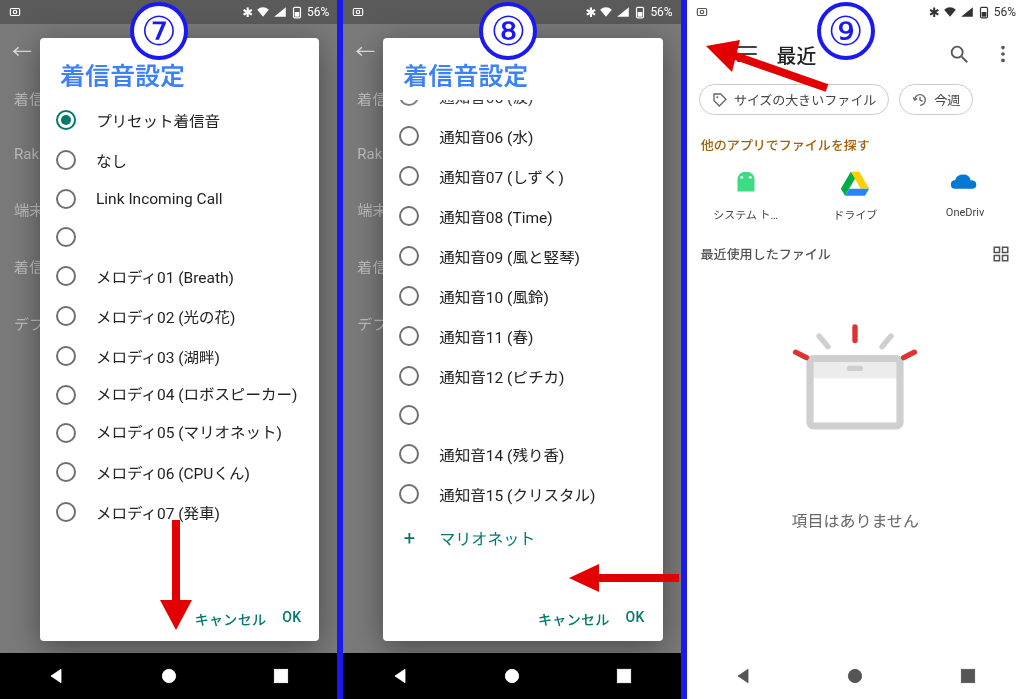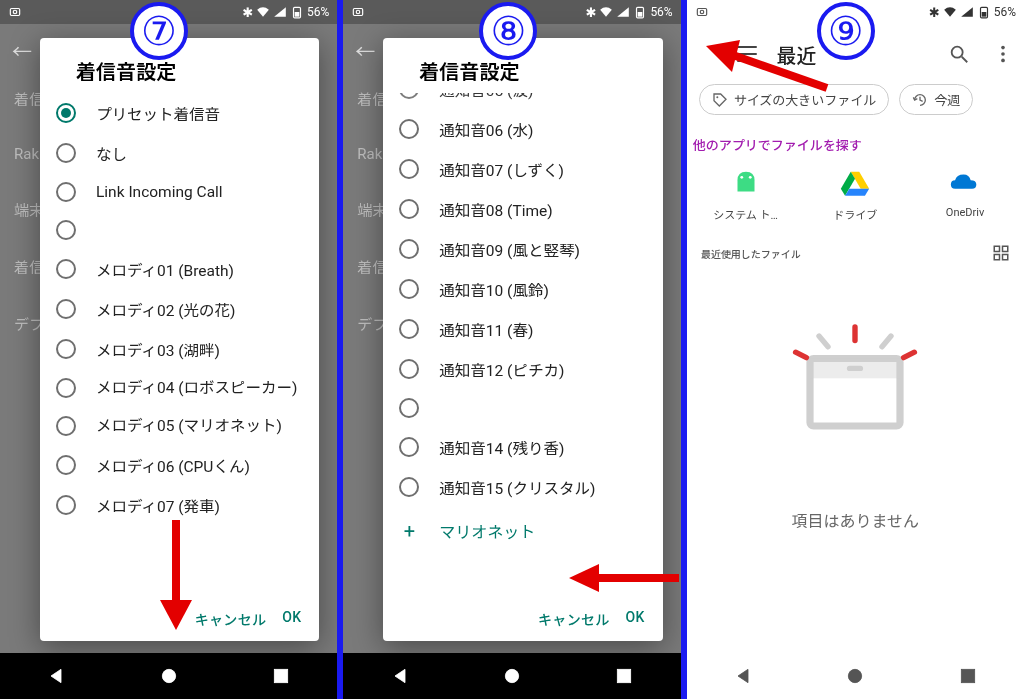--- a/index.html
+++ b/index.html
@@ -62,24 +62,24 @@
     right: 18px;
     bottom: 58px;
     background: #fff;
     border-radius: 4px;
     box-shadow: 0 6px 30px rgba(0,0,0,0.4);
     display: flex;
     flex-direction: column;
     overflow: hidden;
   }
   .dialog-title {
-    font-size: 20px;
+    font-size: 25px;
     font-weight: 600;
-    color: #000000;
-    padding: 18px 36px 8px;
+    color: #3b82f6;
+    padding: 18px 20px 8px;
   }
   .radio-list {
     flex: 1;
     overflow: hidden;
     padding: 0 6px;
   }
   .radio-item {
     display: flex;
     align-items: center;
     padding: 9px 10px;
@@ -159,33 +159,33 @@
   .chips-row { display:flex; gap:10px; padding:4px 12px 10px; }
   .chip {
     border:1px solid #ccc;
     border-radius:18px;
     padding:5px 12px;
     font-size:13px;
     color:#444;
     display:flex; align-items:center; gap:6px;
   }
 
-  .section-label { font-size:13px; color:#a21caf; padding:10px 6px 6px; font-weight:500; }
+  .section-label { font-size:13px; color:#a16207; padding:10px 14px 6px; font-weight:500; }
   .apps-row {
     display:flex;
     justify-content:space-around;
     padding:6px 4px 14px;
   }
   .app-cell { text-align:center; font-size:11px; color:#444; width:70px; }
   .app-icon { width:34px; height:34px; margin:0 auto 6px; }
 
   .recent-header {
     display:flex; align-items:center; justify-content:space-between;
     padding:8px 14px;
-    font-size:10px; color:#555; font-weight:500;gap:37px;
+    font-size:13px; color:#555; font-weight:500;gap:37px;
   }
   .grid-icon { width:18px; height:18px; }
 
   .empty-area {
     position:absolute;
     top:300px; left:0; right:0;
     text-align:center;
     color:#777;
   }
   .empty-illus { margin:0 auto 60px; width:180px; }

